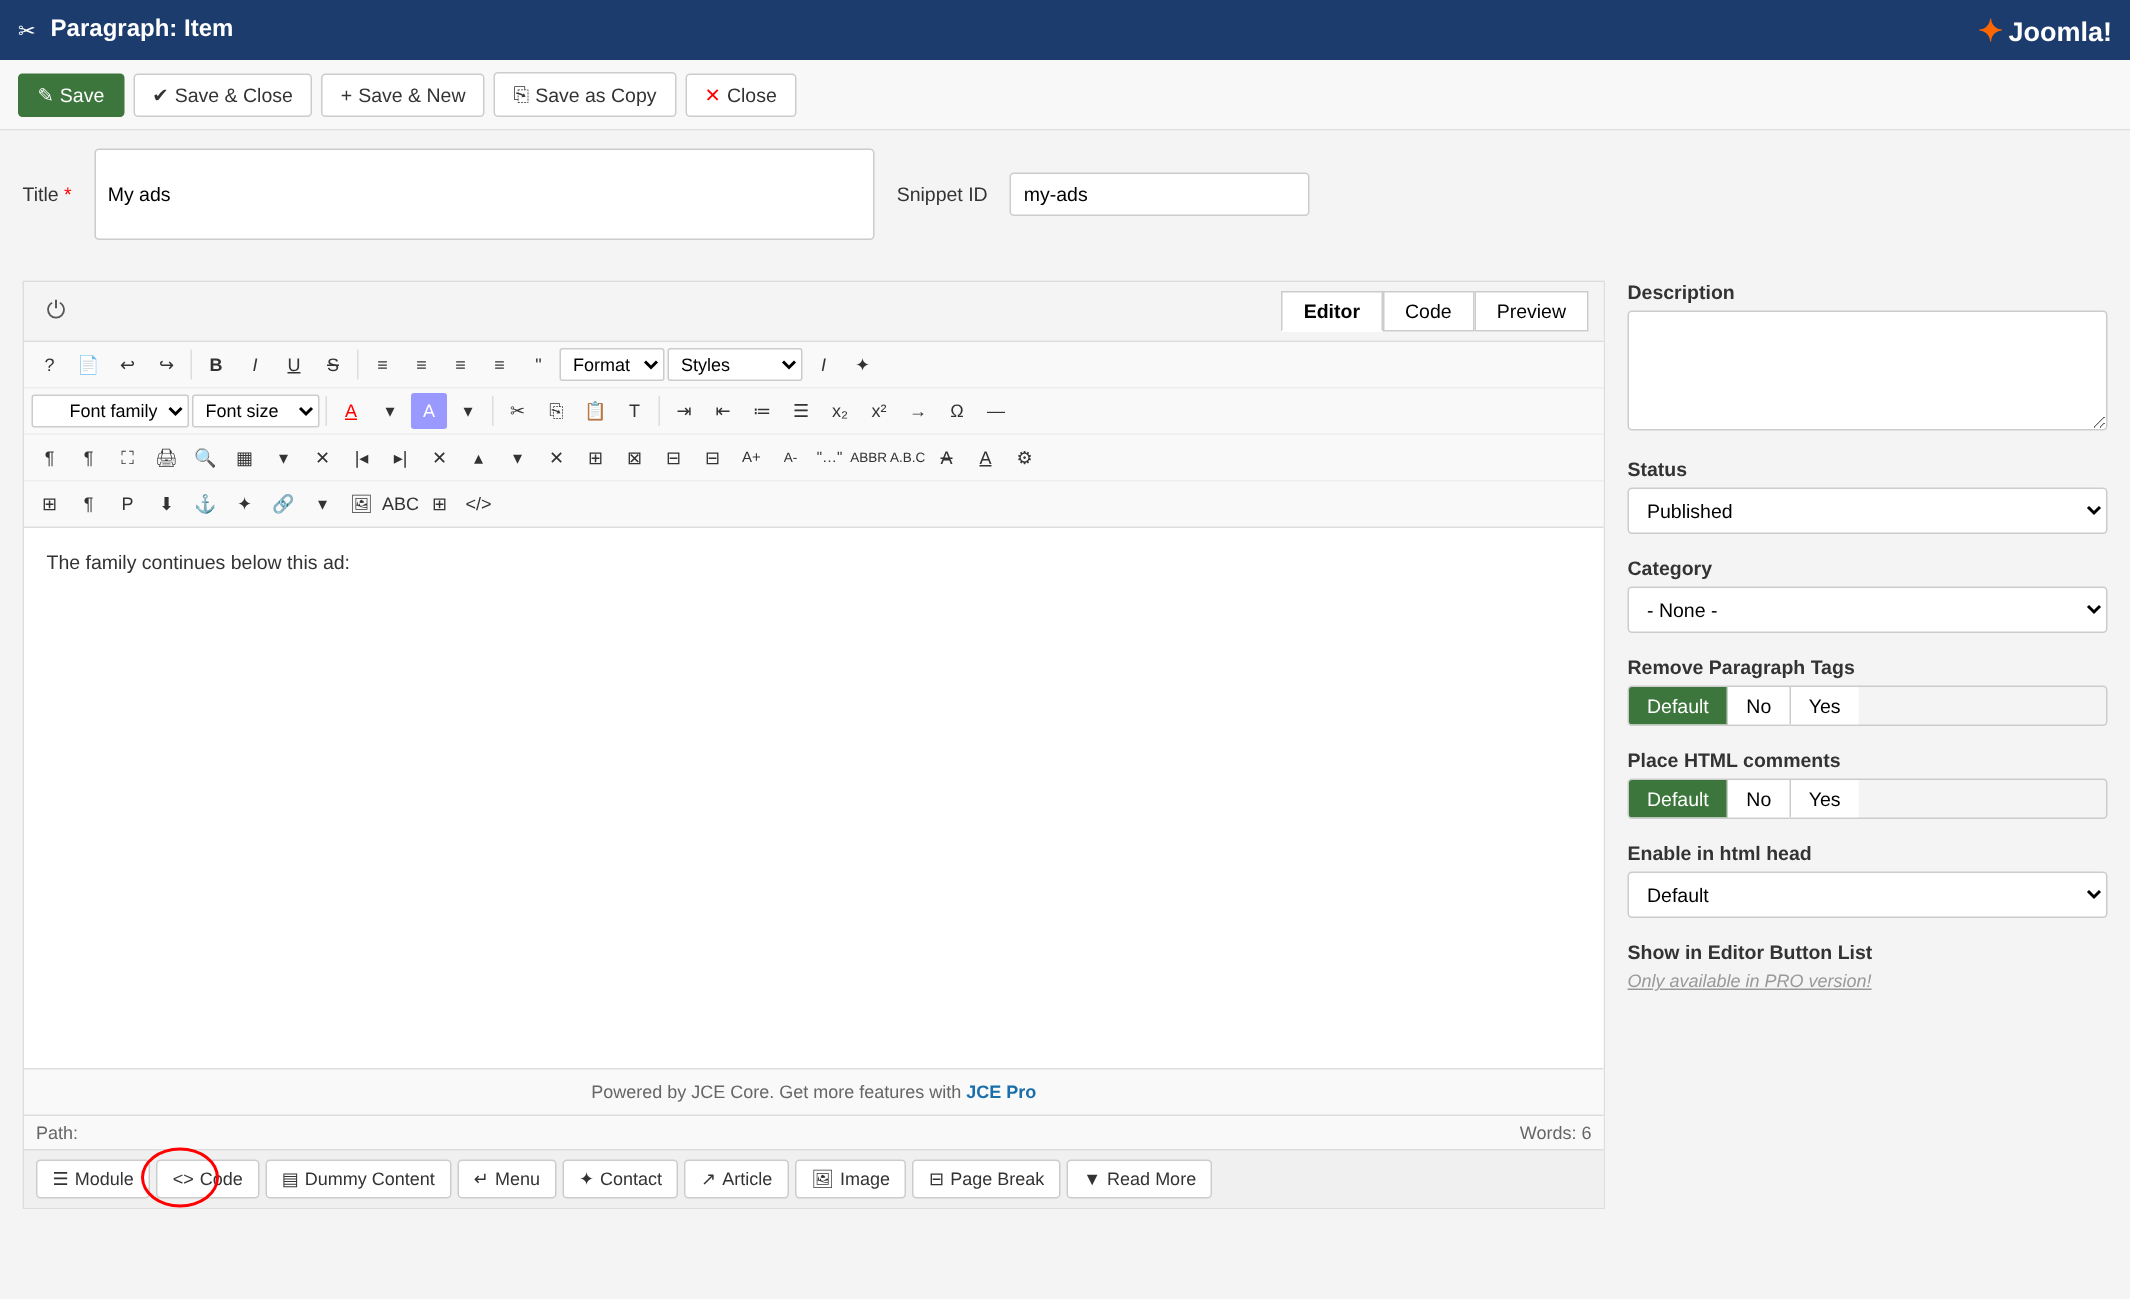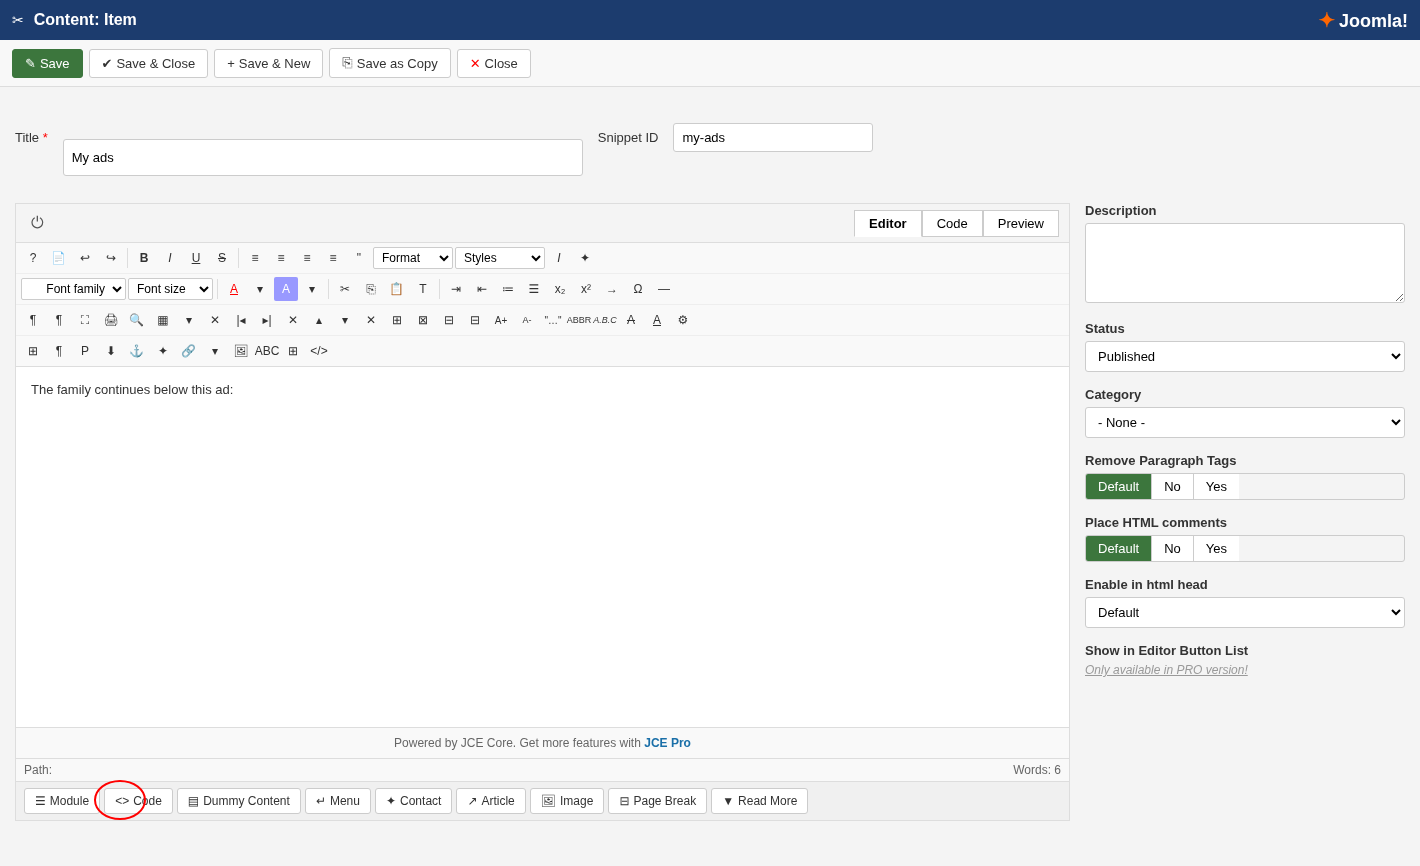--- a/index.html
+++ b/index.html
@@ -44,21 +44,21 @@
     }
     .editor-panel { flex: 1; background: #fff; border: 1px solid #ddd; padding: 0; }
     .sidebar-panel { width: 320px; margin-left: 15px; }
 
     
     .title-row {
       display: flex; align-items: center; gap: 15px; padding: 12px 15px; background: #f4f4f4;
     }
     .title-row label { font-size: 13px; }
     .title-row .required { color: red; }
-    .title-input { flex: 1; max-width: 520px; padding: 10px 8px; border: 1px solid #ccc; border-radius: 3px; font-size: 13px; margin-top: 40px; }
+    .title-input { flex: 1; max-width: 520px; padding: 22px 8px; border: 1px solid #ccc; border-radius: 3px; font-size: 13px; }
     .snippet-id-input { padding: 6px 8px; border: 1px solid #ccc; border-radius: 3px; font-size: 13px; width: 200px; }
 
     
     .editor-tabs-row {
       display: flex; justify-content: flex-end; align-items: center; padding: 5px 10px; background: #f4f4f4;
       gap: 0;
     }
     .editor-tab {
       padding: 5px 14px; border: 1px solid #ccc; background: #fff; cursor: pointer; font-size: 13px;
       border-radius: 0;
@@ -166,21 +166,21 @@
 
     .scissors-icon { font-size: 14px; }
     .divider { width: 1px; height: 20px; background: #ddd; margin: 0 2px; }
   </style>
 </head>
 <body>
 
 <div class="header-bar">
   <div class="header-left">
     <span class="scissors-icon">✂</span>
-    <span class="header-title">Content: Item</span>
+    <span class="header-title">Paragraph: Item</span>
   </div>
   <div>
     <span style="color:#ff6600;font-weight:bold;font-size:20px;">✦</span>
     <span style="color:white;font-weight:bold;font-size:18px;">Joomla!</span>
   </div>
 </div>
 
 <div class="toolbar">
   <button class="btn btn-green">
     <span>✎</span>
@@ -234,21 +234,21 @@
         <button class="tb-btn tb-bold" title="Bold">B</button>
         <button class="tb-btn tb-italic" title="Italic">I</button>
         <button class="tb-btn tb-underline" title="Underline">U</button>
         <button class="tb-btn tb-strike" title="Strikethrough">S</button>
         <div class="divider"></div>
         <button class="tb-btn" title="Align left">≡</button>
         <button class="tb-btn" title="Align center">≡</button>
         <button class="tb-btn" title="Align right">≡</button>
         <button class="tb-btn" title="Justify">≡</button>
         <button class="tb-btn" title="Blockquote">"</button>
-        <select class="tb-select" style="width:80px;">
+        <select class="tb-select" style="width:70px;">
           <option>Format</option>
         </select>
         <select class="tb-select" style="width:90px;">
           <option>Styles</option>
         </select>
         <button class="tb-btn" style="font-style:italic;">I</button>
         <button class="tb-btn" title="Clear formatting">✦</button>
       </div>
 
       <div class="toolbar-row">
@@ -296,21 +296,21 @@
         <button class="tb-btn">▾</button>
         <button class="tb-btn">✕</button>
         <button class="tb-btn">⊞</button>
         <button class="tb-btn">⊠</button>
         <button class="tb-btn">⊟</button>
         <button class="tb-btn">⊟</button>
         <button class="tb-btn" style="font-size:10px;">A+</button>
         <button class="tb-btn" style="font-size:9px;">A-</button>
         <button class="tb-btn" style="font-size:10px;">"…"</button>
         <button class="tb-btn" style="font-size:9px;">ABBR</button>
-        <button class="tb-btn" style="font-size:9px;font-style:italic;">A.B.C</button>
+        <button class="tb-btn" style="font-size:9px;">A.B.C</button>
         <button class="tb-btn" style="text-decoration:line-through;">A</button>
         <button class="tb-btn" style="text-decoration:underline;">A</button>
         <button class="tb-btn" title="Settings">⚙</button>
       </div>
 
       <div class="toolbar-row">
         <button class="tb-btn">⊞</button>
         <button class="tb-btn">¶</button>
         <button class="tb-btn">P</button>
         <button class="tb-btn">⬇</button>

